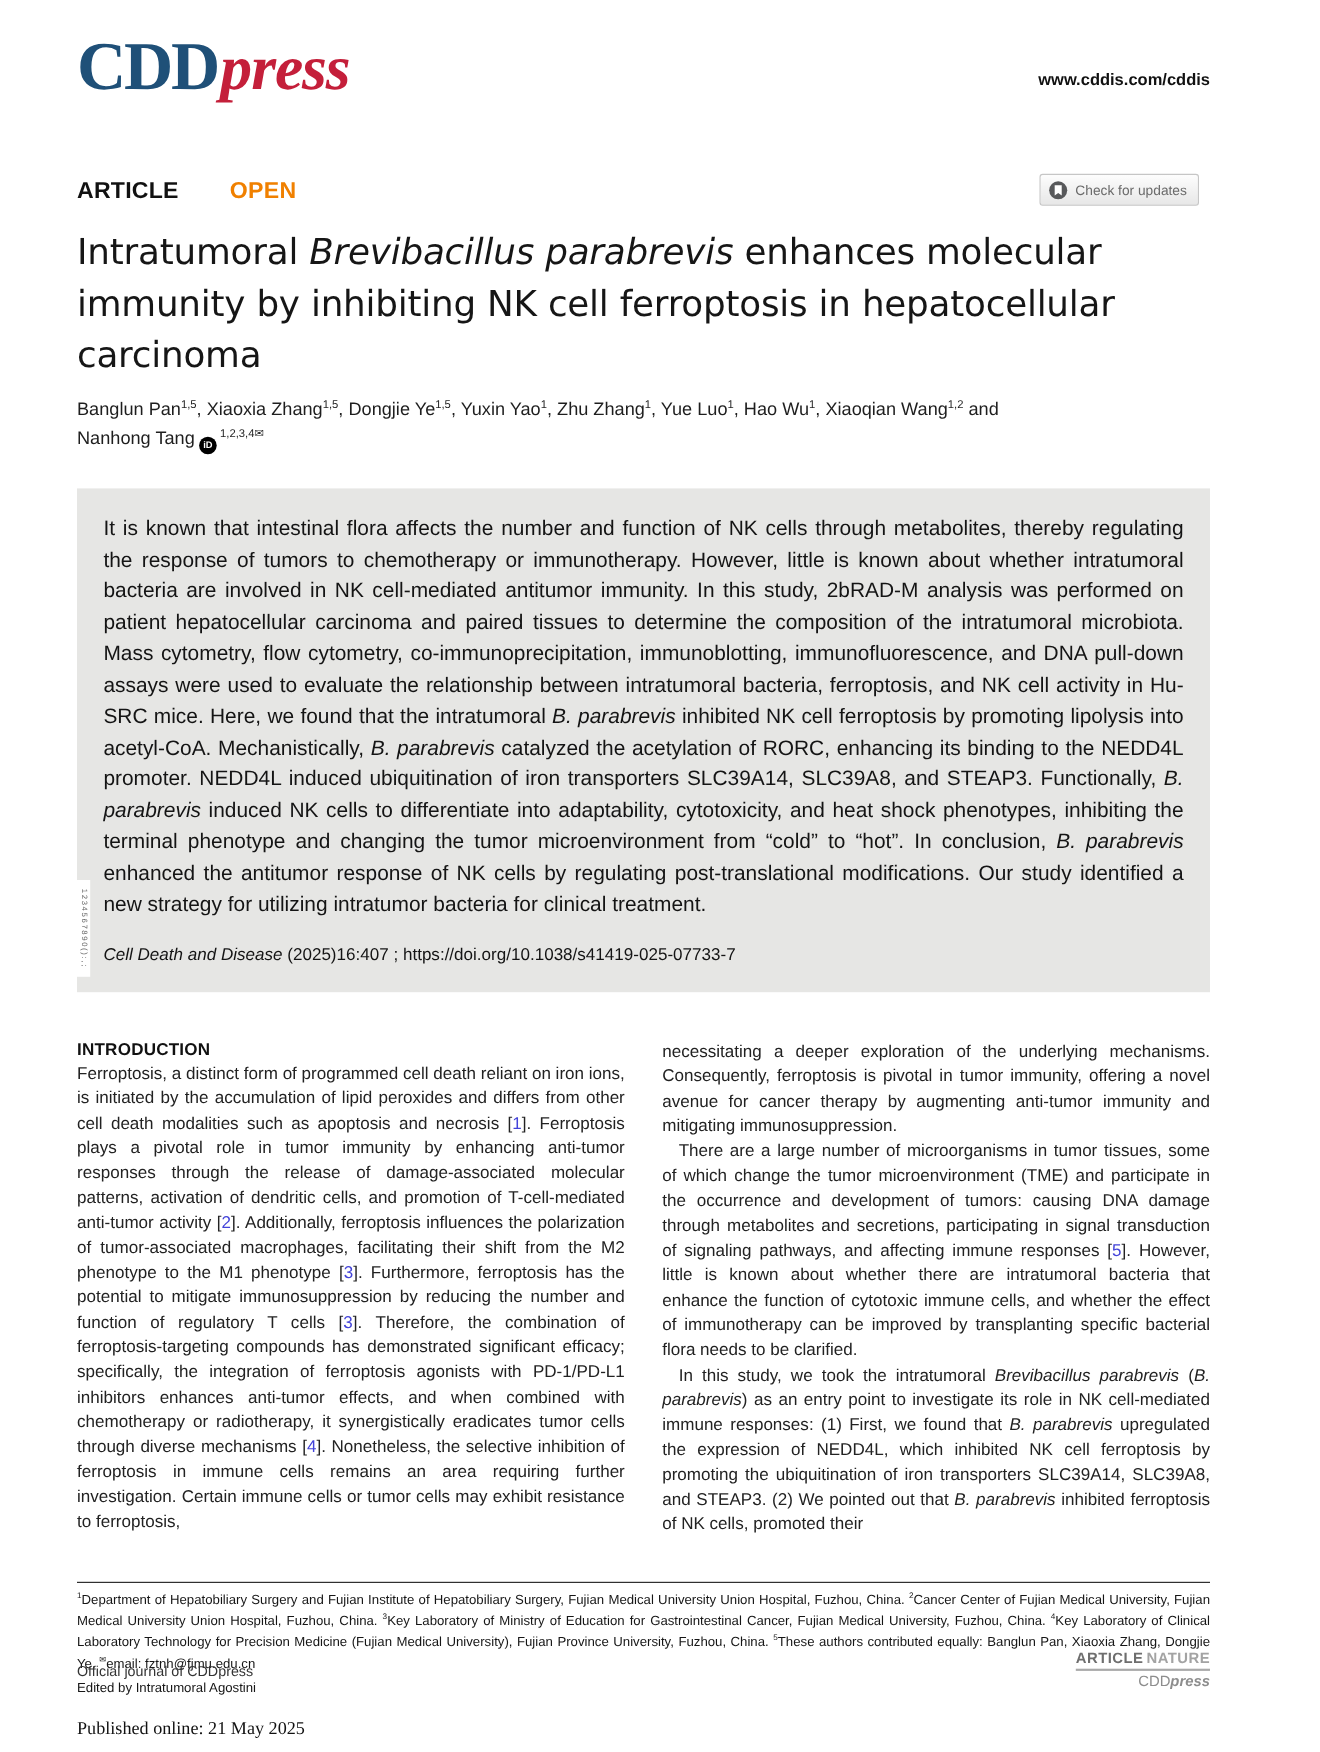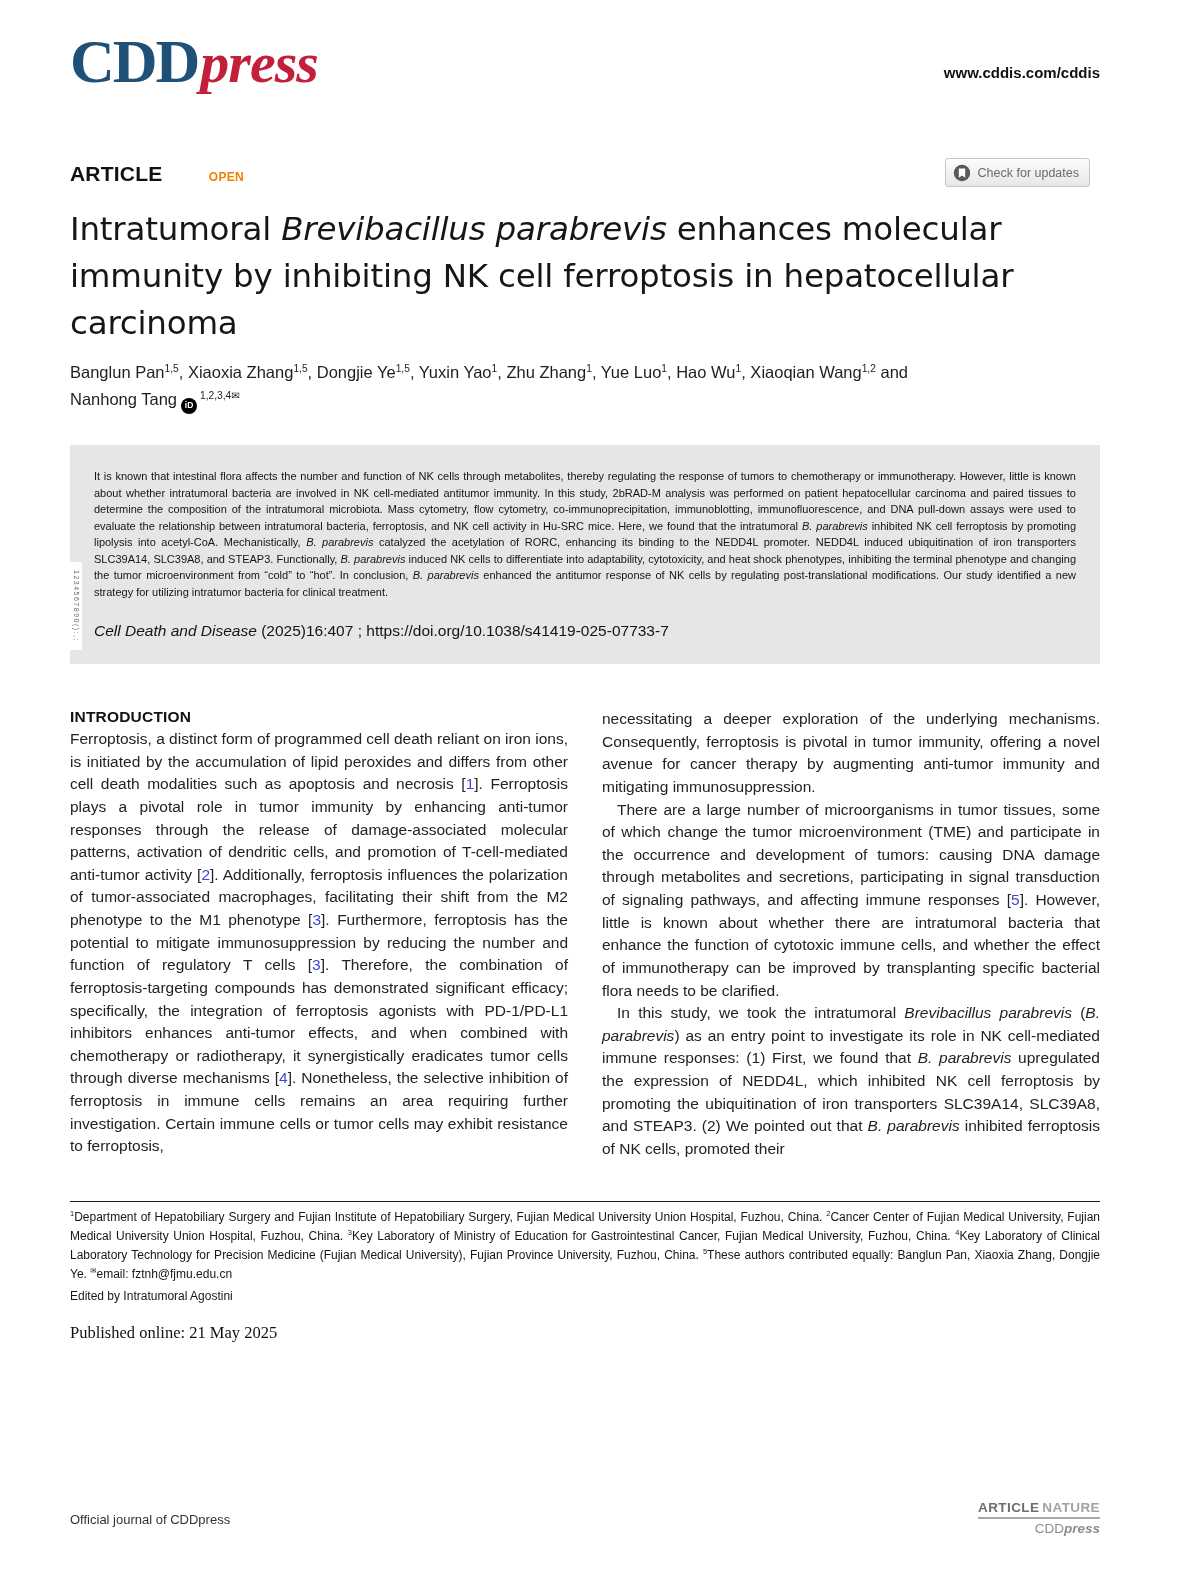--- a/index.html
+++ b/index.html
@@ -9,33 +9,33 @@
   
   .hdr{position:relative;height:92px;}
   .logo{white-space:nowrap;line-height:1;}
   .logo-cdd{font-family:"Liberation Serif",serif;font-weight:bold;font-size:62px;color:#1f5078;letter-spacing:-2px;}
   .logo-press{font-family:"Liberation Serif",serif;font-style:italic;font-weight:bold;font-size:58px;color:#c41f3a;margin-left:2px;letter-spacing:-1px;}
   .site-url{position:absolute;right:0;top:34px;font-size:15px;font-weight:bold;color:#111;}
 
   
   .article-bar{position:relative;margin-top:40px;height:30px;}
   .article-label{font-size:21px;font-weight:bold;color:#111;letter-spacing:.2px;display:inline-block;}
-  .open-label{font-size:12px;font-weight:bold;color:#f08000;display:inline-block;margin-left:42px;letter-spacing:.3px;}
+  .open-label{font-size:21px;font-weight:bold;color:#f08000;display:inline-block;margin-left:42px;letter-spacing:.3px;}
   .check-badge{position:absolute;right:10px;top:-4px;display:flex;align-items:center;gap:7px;height:27px;padding:0 10px 0 7px;background:linear-gradient(#fdfdfd,#e7e7e7);border:1px solid #c6c6c6;border-radius:3px;cursor:pointer;}
   .check-badge span{font-size:12.5px;color:#6b6b6b;}
 
   
   .title{margin-top:14px;font-family:"DejaVu Sans",sans-serif;font-weight:normal;font-size:32.5px;line-height:1.44;color:#161616;letter-spacing:-.2px;}
   .authors{margin-top:13px;font-size:16.5px;line-height:1.62;color:#1e1e1e;}
   .authors sup{font-size:62%;}
   .copyright{margin-top:15px;font-size:13.5px;color:#222;}
 
   
   .abstract-box{position:relative;margin-top:31px;background:#e6e6e4;padding:23px 24px 24px 24px;box-sizing:border-box;}
-  .abstract-text{font-size:11px;line-height:1.5;text-align:justify;color:#141414;margin:0;}
+  .abstract-text{font-size:19px;line-height:1.5;text-align:justify;color:#141414;margin:0;}
   .citation{margin:22px 0 0 0;font-size:15.5px;color:#141414;}
   .typeset-marker{position:absolute;left:0;bottom:14px;width:12px;height:88px;background:#ffffff;display:flex;align-items:center;justify-content:center;}
   .typeset-marker span{writing-mode:vertical-rl;font-size:7px;color:#666;letter-spacing:1.5px;}
 
   
   .columns{display:flex;gap:34px;margin-top:44px;}
   .col{flex:1;min-width:0;}
   .intro-heading{font-size:15.5px;font-weight:bold;letter-spacing:.2px;color:#111;margin:0 0 2px 0;}
   .body-p{font-size:15.5px;line-height:1.46;text-align:justify;color:#222;margin:0;}
   .body-p.ind{text-indent:15px;}

